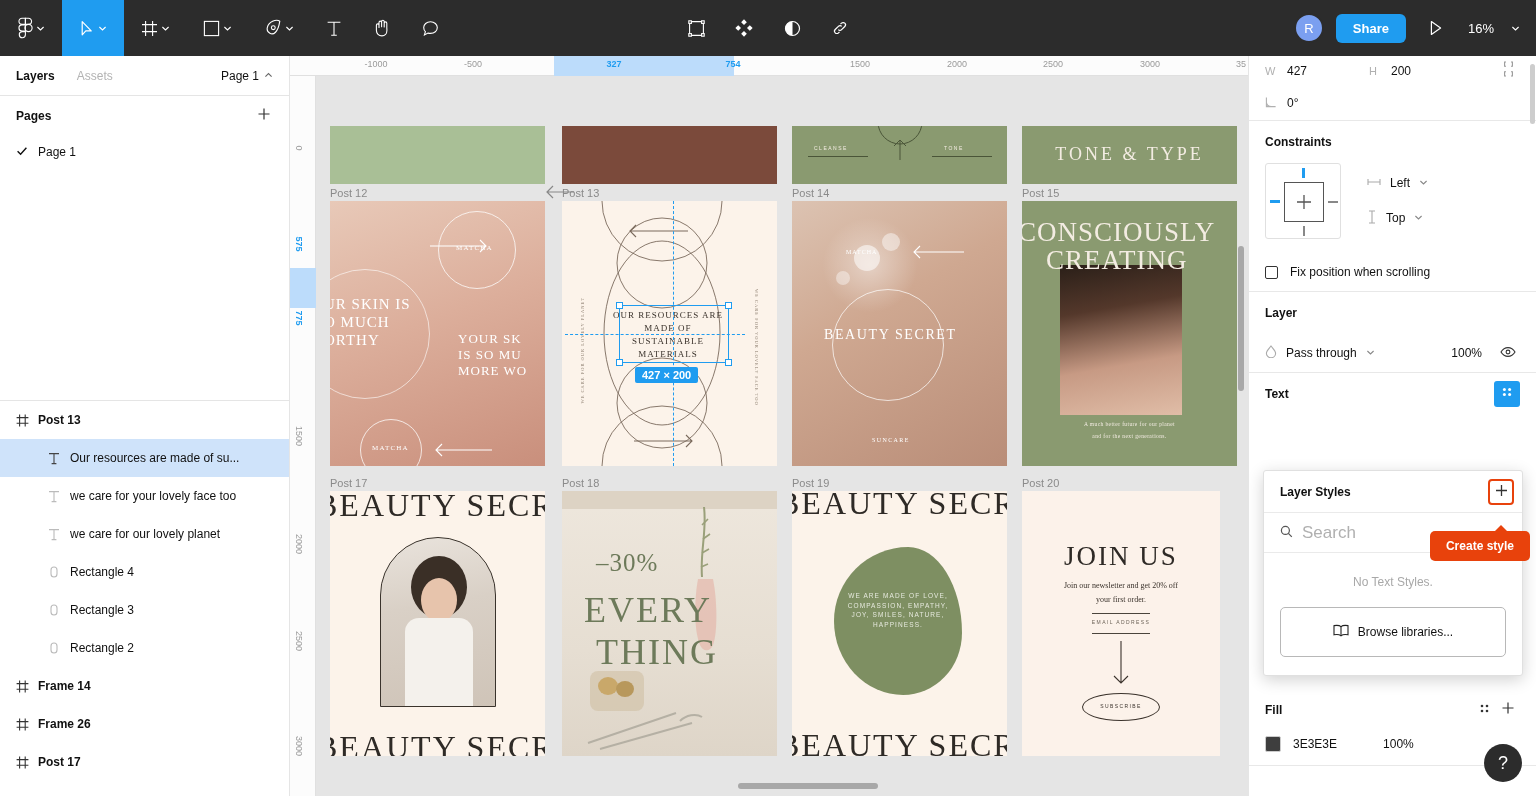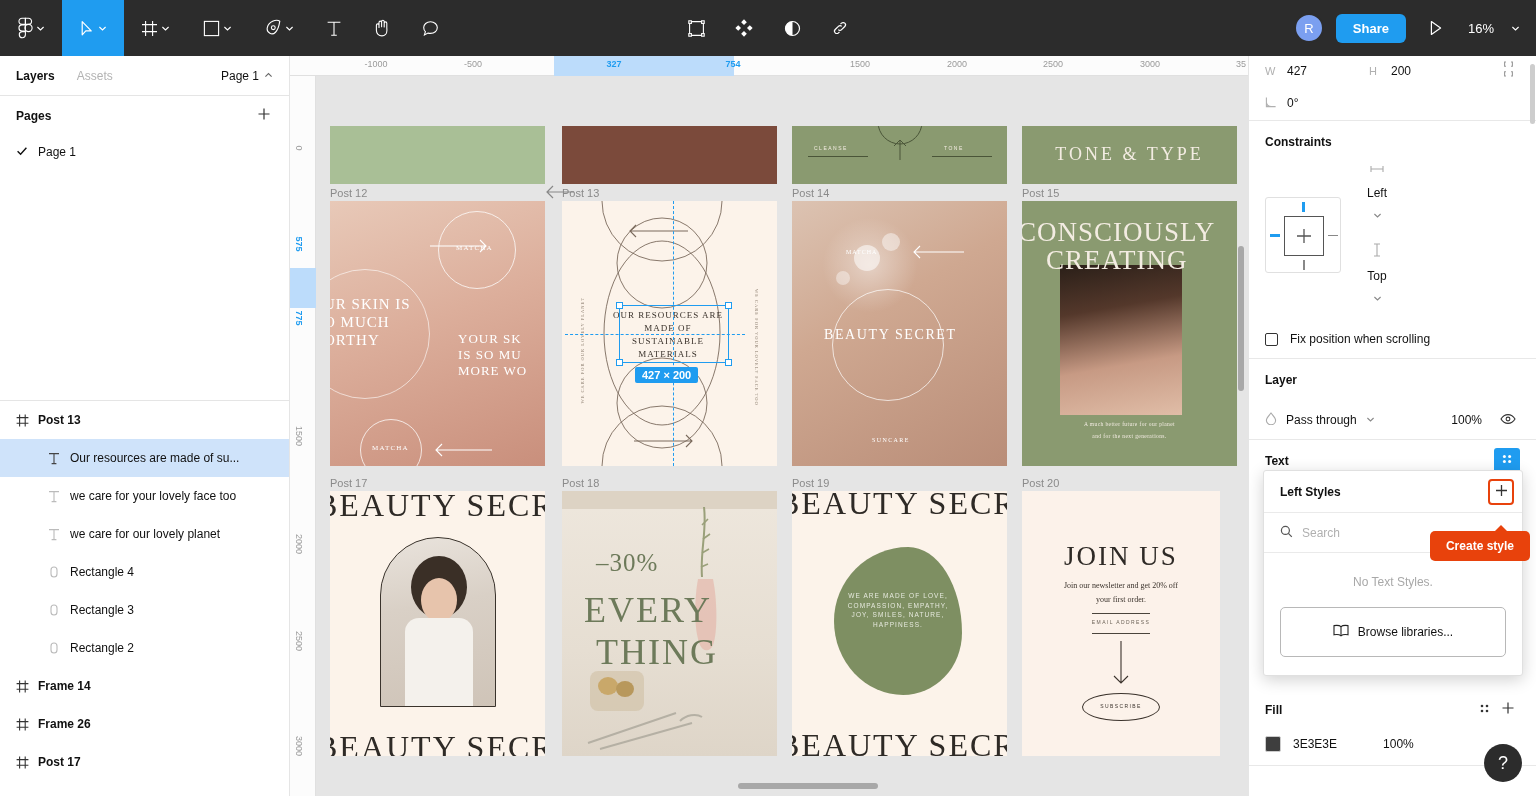--- a/index.html
+++ b/index.html
@@ -192,21 +192,21 @@
   }
   .cw-box {
     position: absolute; left: 18px; top: 18px; width: 40px; height: 40px;
     border: 1.5px solid #555;
   }
   .cw-plus { position: absolute; left: 30px; top: 30px; width: 16px; height: 16px; }
   .cw-bar { position: absolute; background: #888; }
   .cw-bar.on { background: #1f9cf0; }
   .cdrop {
     display: flex; align-items: center; gap: 9px; font-size: 12px;
-    color: #111; cursor: pointer; flex-direction: column;
+    color: #111; cursor: pointer;
   }
   .chk {
     width: 13px; height: 13px; border: 1.5px solid #333; border-radius: 2px;
     cursor: pointer; flex: 0 0 13px;
   }
   .blend-row { display: flex; align-items: center; gap: 9px; font-size: 12px; color: #111; }
   .opac { font-size: 12px; color: #111; margin-left: auto; }
   .blue-sq {
     width: 26px; height: 26px; background: #1f9cf0; border-radius: 3px;
     display: flex; align-items: center; justify-content: center; cursor: pointer;
@@ -230,21 +230,21 @@
   .ts-add {
     margin-left: auto; width: 26px; height: 26px; display: flex;
     align-items: center; justify-content: center; cursor: pointer;
     border: 2px solid #e8420c; border-radius: 4px; color: #333;
   }
   .ts-search {
     height: 40px; display: flex; align-items: center; gap: 9px;
     padding: 0 16px; border-bottom: 1px solid #eaeaea; position: relative;
   }
   .ts-input {
-    border: none; outline: none; font-size: 12px; color: #111;
+    border: none; outline: none; font-size: 17px; color: #111;
     font-family: "Liberation Sans", sans-serif; background: transparent;
     width: 150px; caret-color: #111;
   }
   .ts-input::placeholder { color: #b0b0b0; }
   .ts-empty {
     text-align: center; font-size: 12px; color: #a8a8a8; padding: 22px 0 18px;
   }
   .ts-browse {
     margin: 0 16px 18px; height: 50px; border: 1px solid #b8b8b8;
     border-radius: 5px; display: flex; align-items: center;
@@ -882,21 +882,21 @@
               <circle cx="4.4" cy="9.6" r="1.5"></circle>
                 <circle cx="9.6" cy="9.6" r="1.5"></circle>
             </svg>
           </span>
         </div>
       </div>
     </div>
 
     <div class="ts-popup">
       <div class="ts-head">
-        <span class="ts-title">Left Styles</span>
+        <span class="ts-title">Layer Styles</span>
         <div class="ts-add">
           <span>
             <svg width="13" height="13" viewBox="0 0 13 13">
                 <path d="M6.5 1v11M1 6.5h11" stroke="#333" stroke-width="1.3"></path>
               </svg>
           </span>
         </div>
       </div>
       <div class="ts-search">
         <span>

